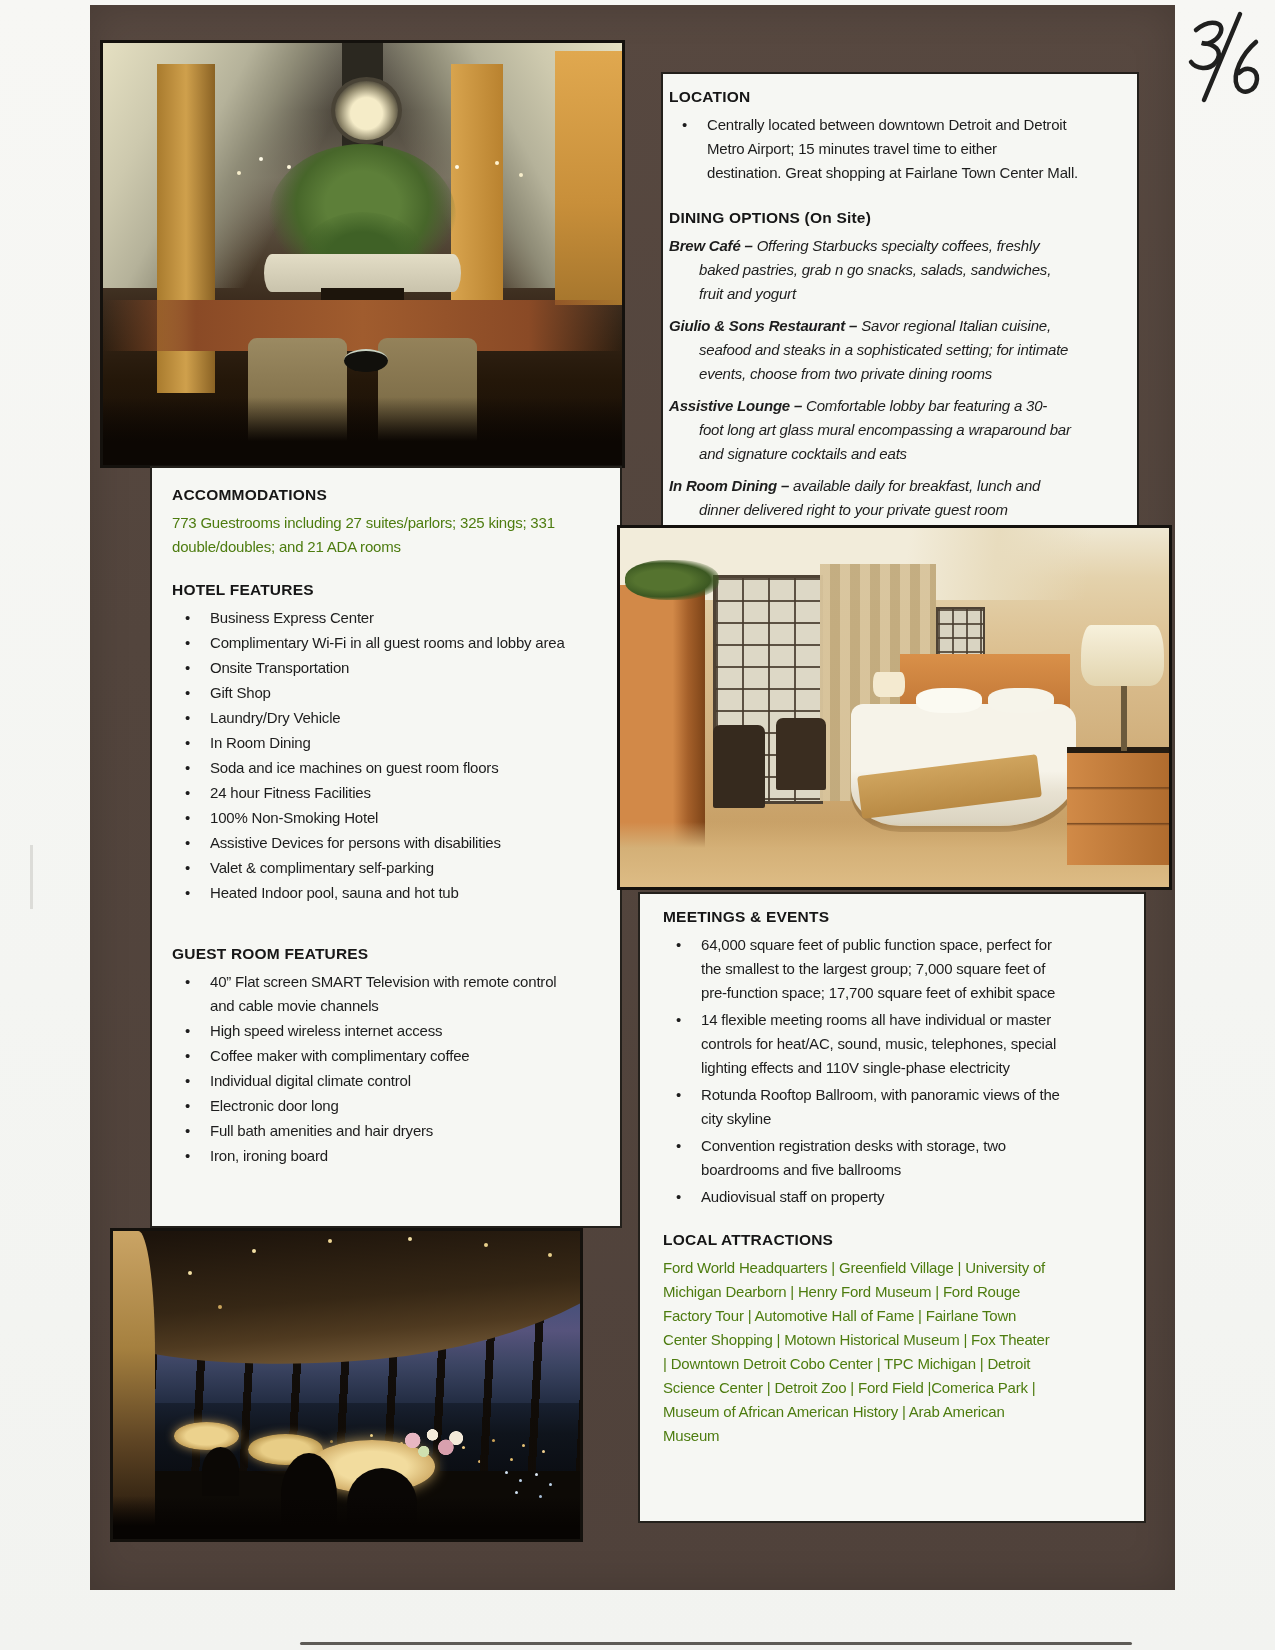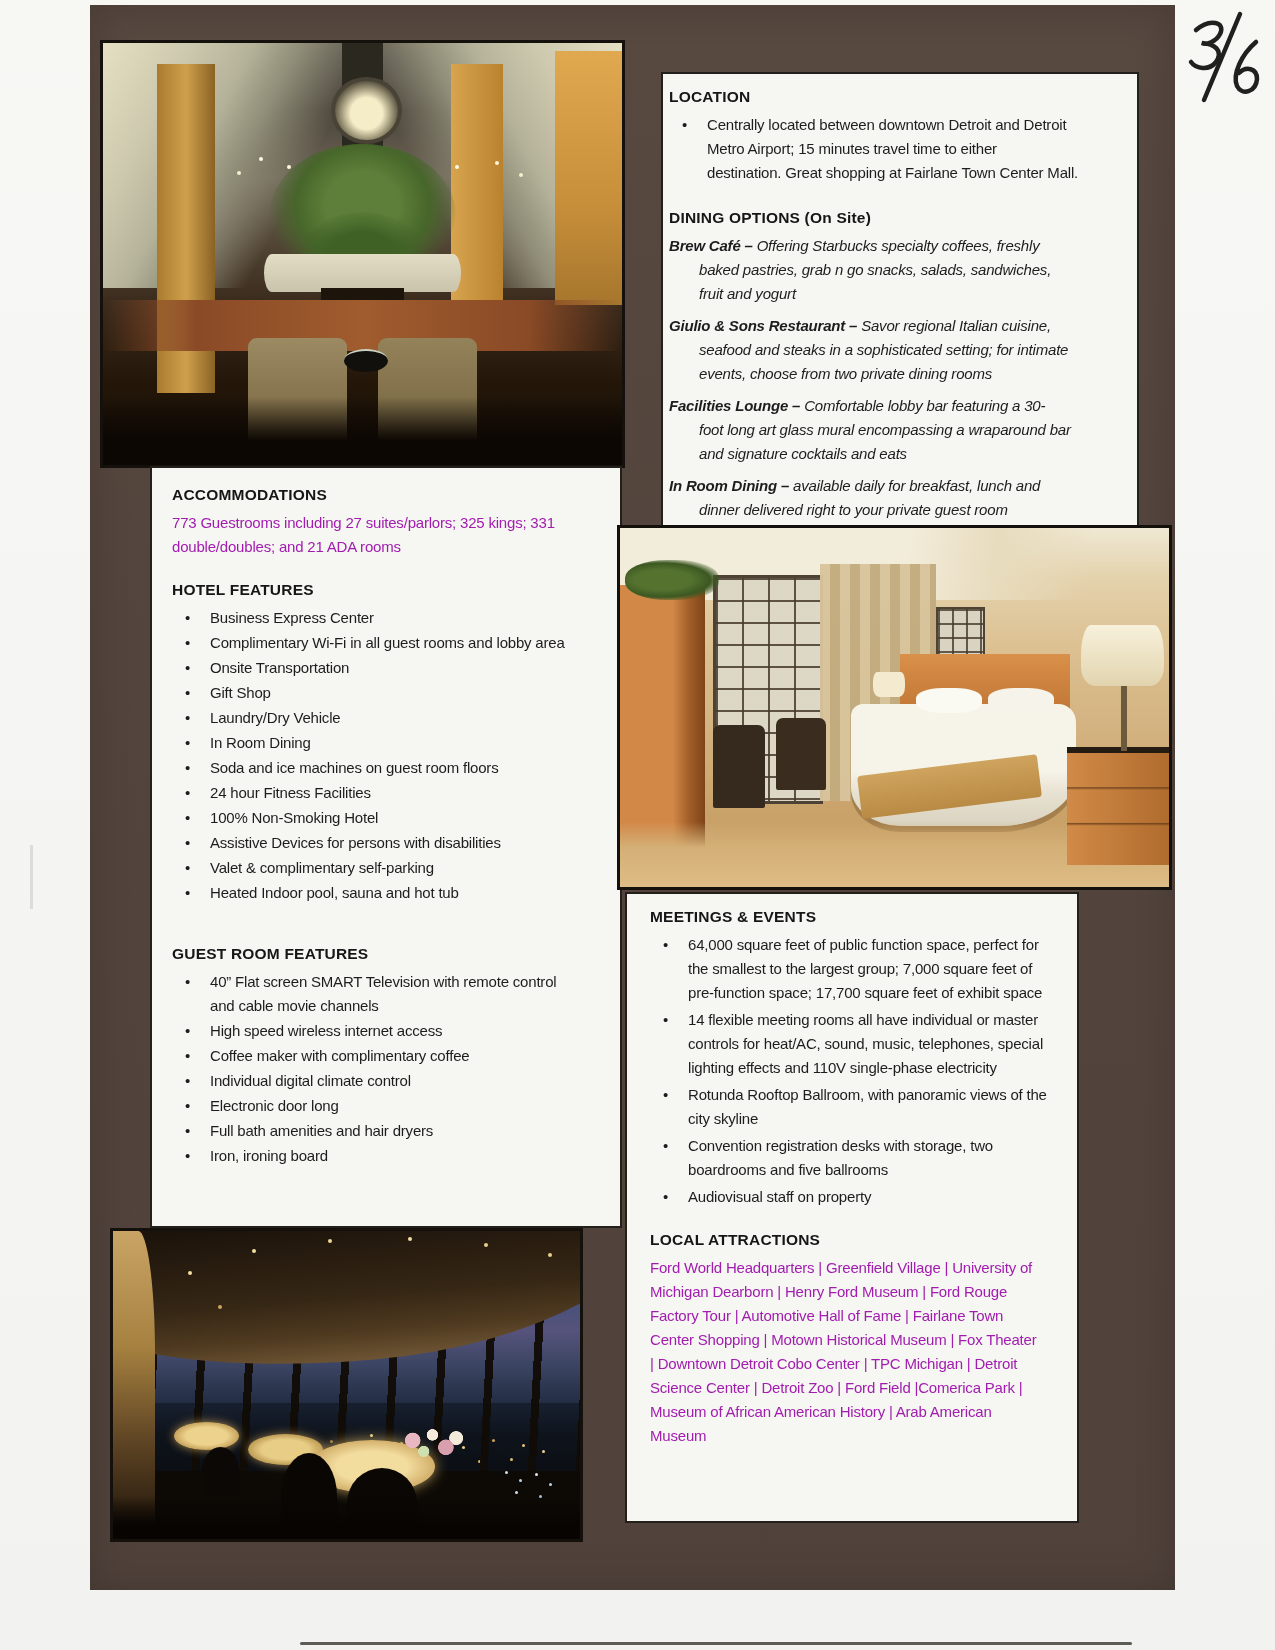--- a/index.html
+++ b/index.html
@@ -12,24 +12,24 @@
     position:absolute;left:90px;top:5px;width:1085px;height:1585px;
     background:linear-gradient(180deg,#574840 0%,#53453d 40%,#50423b 100%);
     box-shadow:inset 0 0 40px rgba(0,0,0,.18);
   }
   
   .panel{
     position:absolute;background:#f6f7f3;border:2px solid #23201b;
     box-sizing:border-box;overflow:hidden;
   }
   .panel-a{left:625px;top:72px;width:478px;height:465px;padding:14px 12px 10px 6px;margin-left:36px;}
-  .panel-b{left:625px;top:892px;width:454px;height:631px;padding:14px 14px 10px 23px;}
+  .panel-b{left:638px;top:892px;width:508px;height:631px;padding:14px 14px 10px 23px;}
   .panel-l{left:150px;top:466px;width:472px;height:762px;padding:18px 10px 10px 20px;}
   .hd{font-size:15.5px;font-weight:bold;letter-spacing:.2px;margin:0 0 7px 0;color:#161616;}
-  .body-txt{font-size:15px;line-height:24px;letter-spacing:-0.2px;white-space:pre-line;color:#a21caf;}
+  .body-txt{font-size:15px;line-height:24px;letter-spacing:-0.2px;white-space:pre-line;color:#4d7c0f;}
   .sec{margin:0 0 24px 0;}
   ul.blist{list-style:none;margin:0;padding:0;}
   ul.blist li{
     position:relative;padding-left:38px;margin:1px 0;
     font-size:15px;line-height:24px;letter-spacing:-0.2px;white-space:pre-line;color:#1d1d1d;
   }
   ul.blist li::before{content:"•";position:absolute;left:13px;top:0;font-size:15px;color:#1d1d1d;}
   ul.blist.sp li{margin:3px 0;}
   .entry{padding-left:30px;text-indent:-30px;margin:0 0 8px 0;
     font-size:15px;line-height:24px;letter-spacing:-0.2px;color:#1d1d1d;font-style:italic;}
@@ -184,21 +184,21 @@
       </ul>
     </div>
     <div class="sec" style="margin-bottom:0;">
       <div class="hd">DINING OPTIONS (On Site)</div>
       <div class="entry"><span class="nm">Brew Café –</span><span class="tx"> Offering Starbucks specialty coffees, freshly
 baked pastries, grab n go snacks, salads, sandwiches,
 fruit and yogurt</span></div>
       <div class="entry"><span class="nm">Giulio &amp; Sons Restaurant –</span><span class="tx"> Savor regional Italian cuisine,
 seafood and steaks in a sophisticated setting; for intimate
 events, choose from two private dining rooms</span></div>
-      <div class="entry"><span class="nm">Facilities Lounge –</span><span class="tx"> Comfortable lobby bar featuring a 30-
+      <div class="entry"><span class="nm">Assistive Lounge –</span><span class="tx"> Comfortable lobby bar featuring a 30-
 foot long art glass mural encompassing a wraparound bar
 and signature cocktails and eats</span></div>
       <div class="entry"><span class="nm">In Room Dining –</span><span class="tx"> available daily for breakfast, lunch and
 dinner delivered right to your private guest room</span></div>
     </div>
   </div>
 
   <div class="panel panel-l">
     <div class="sec" style="margin-bottom:22px;">
       <div class="hd">ACCOMMODATIONS</div>

